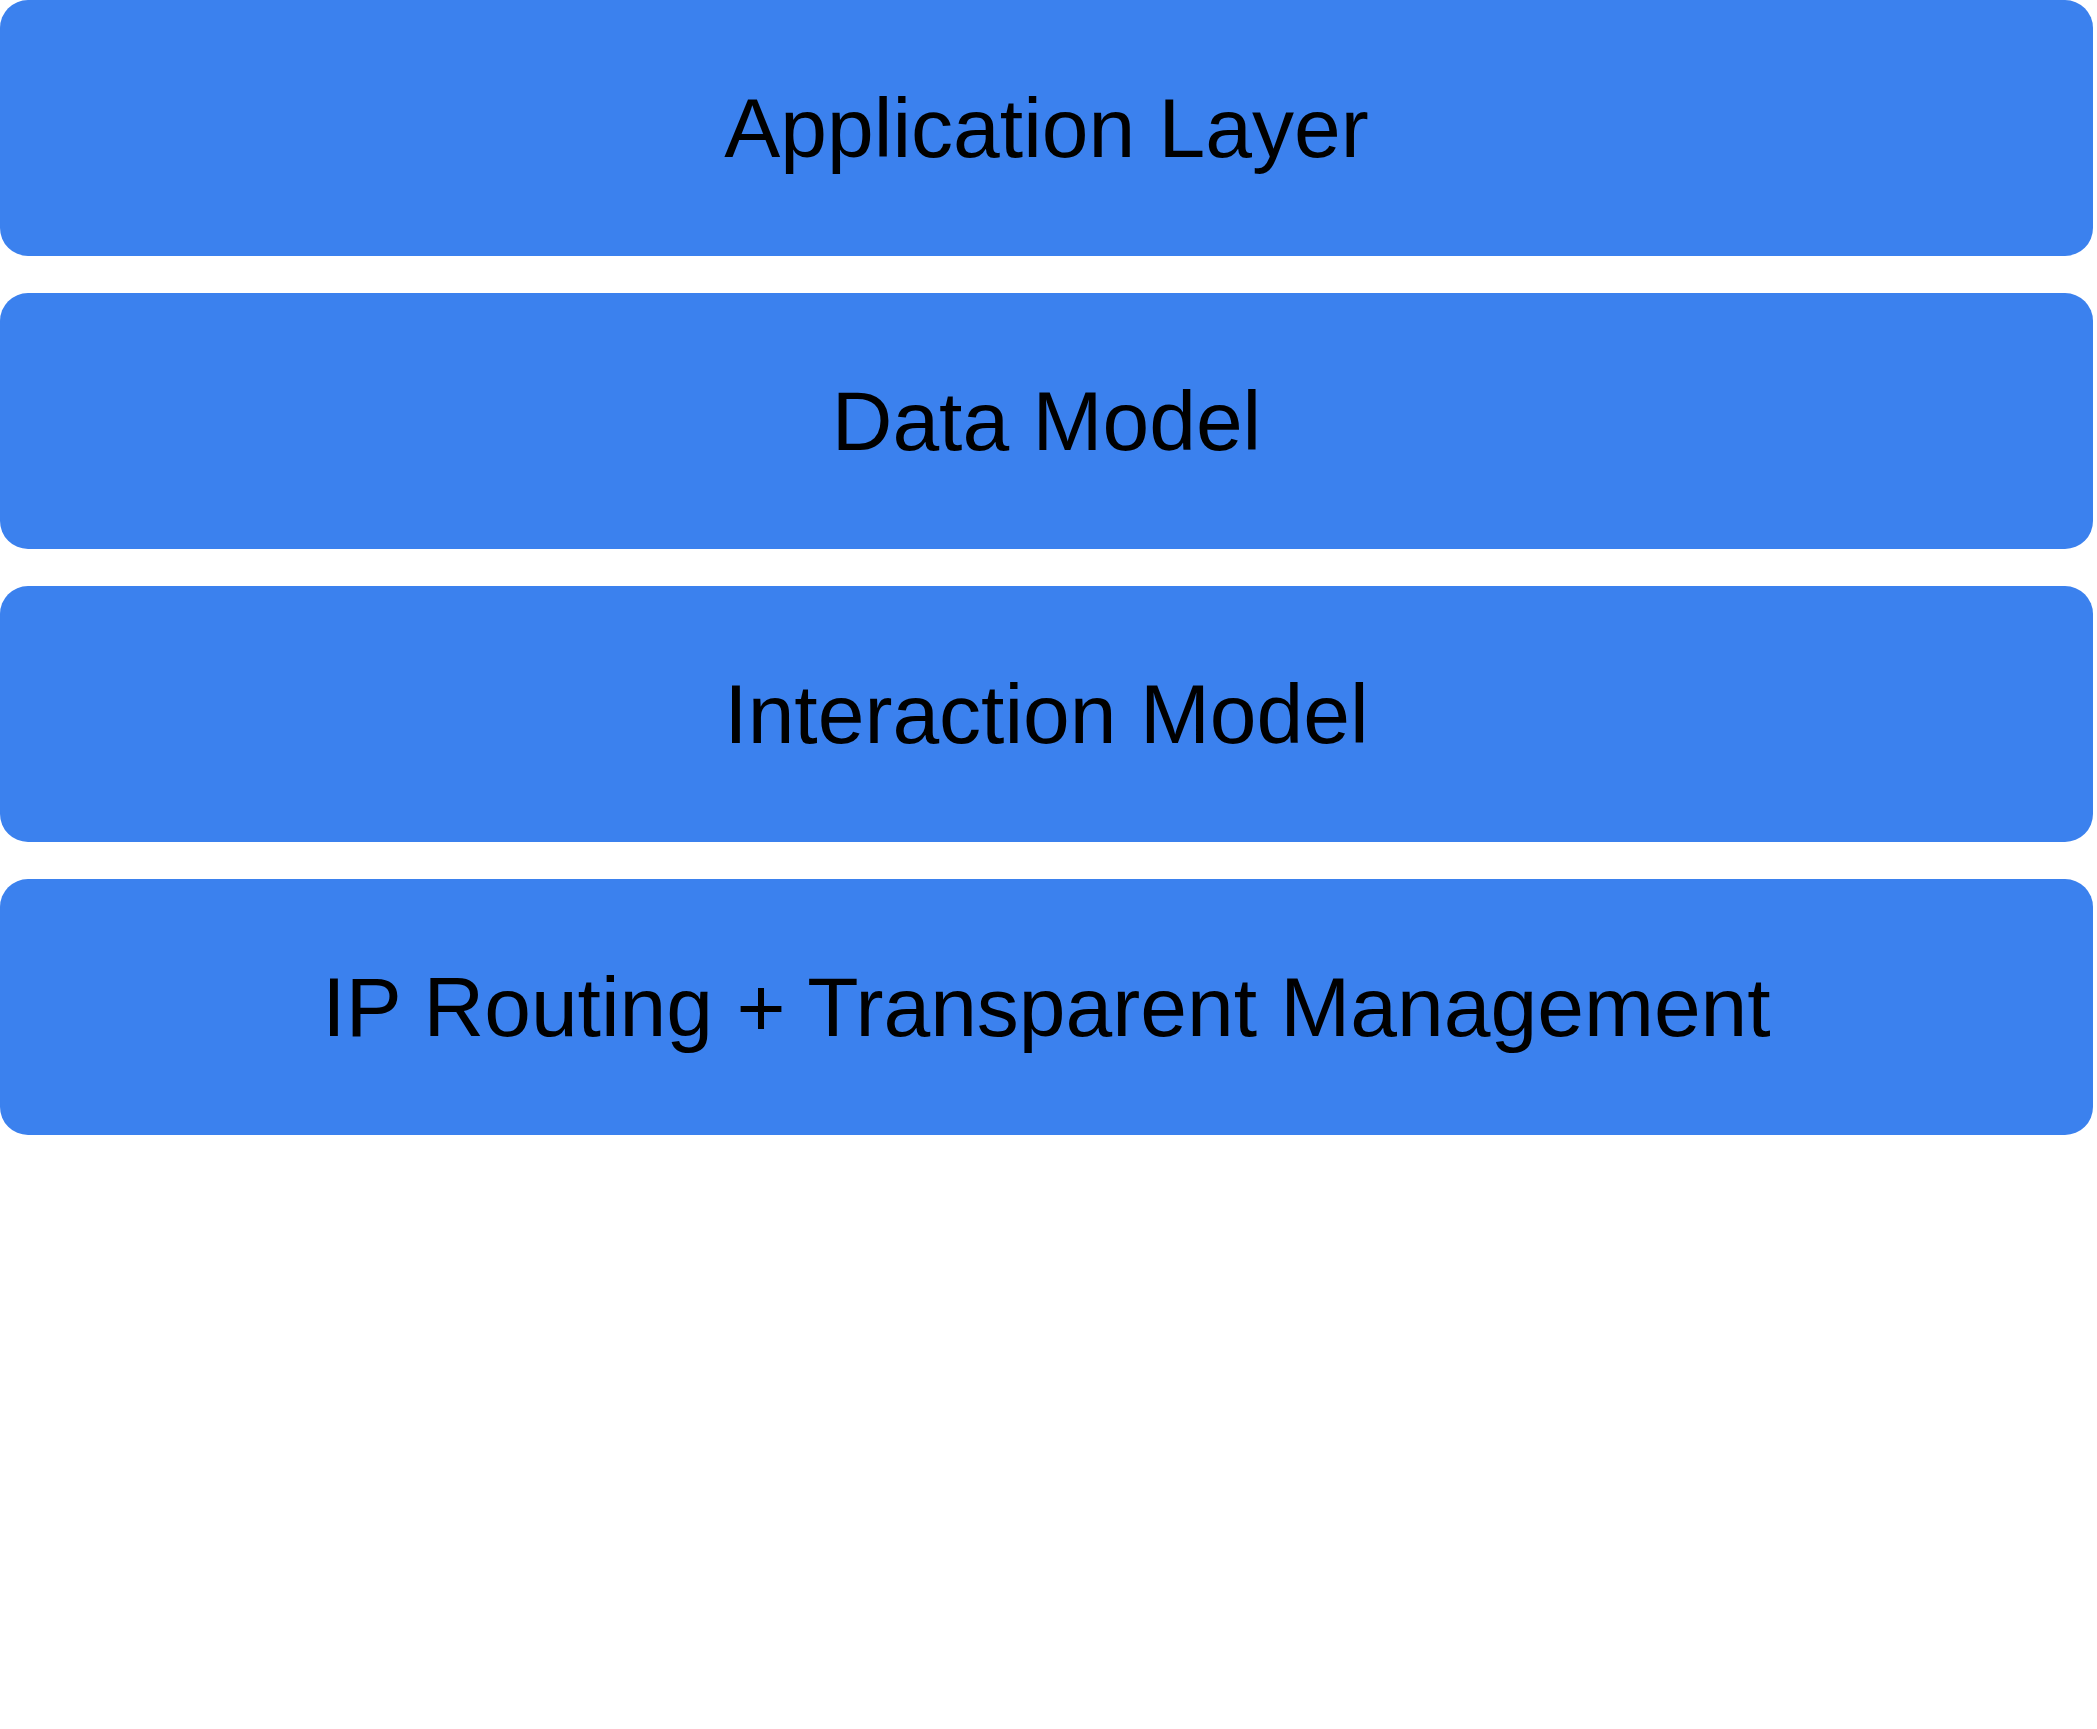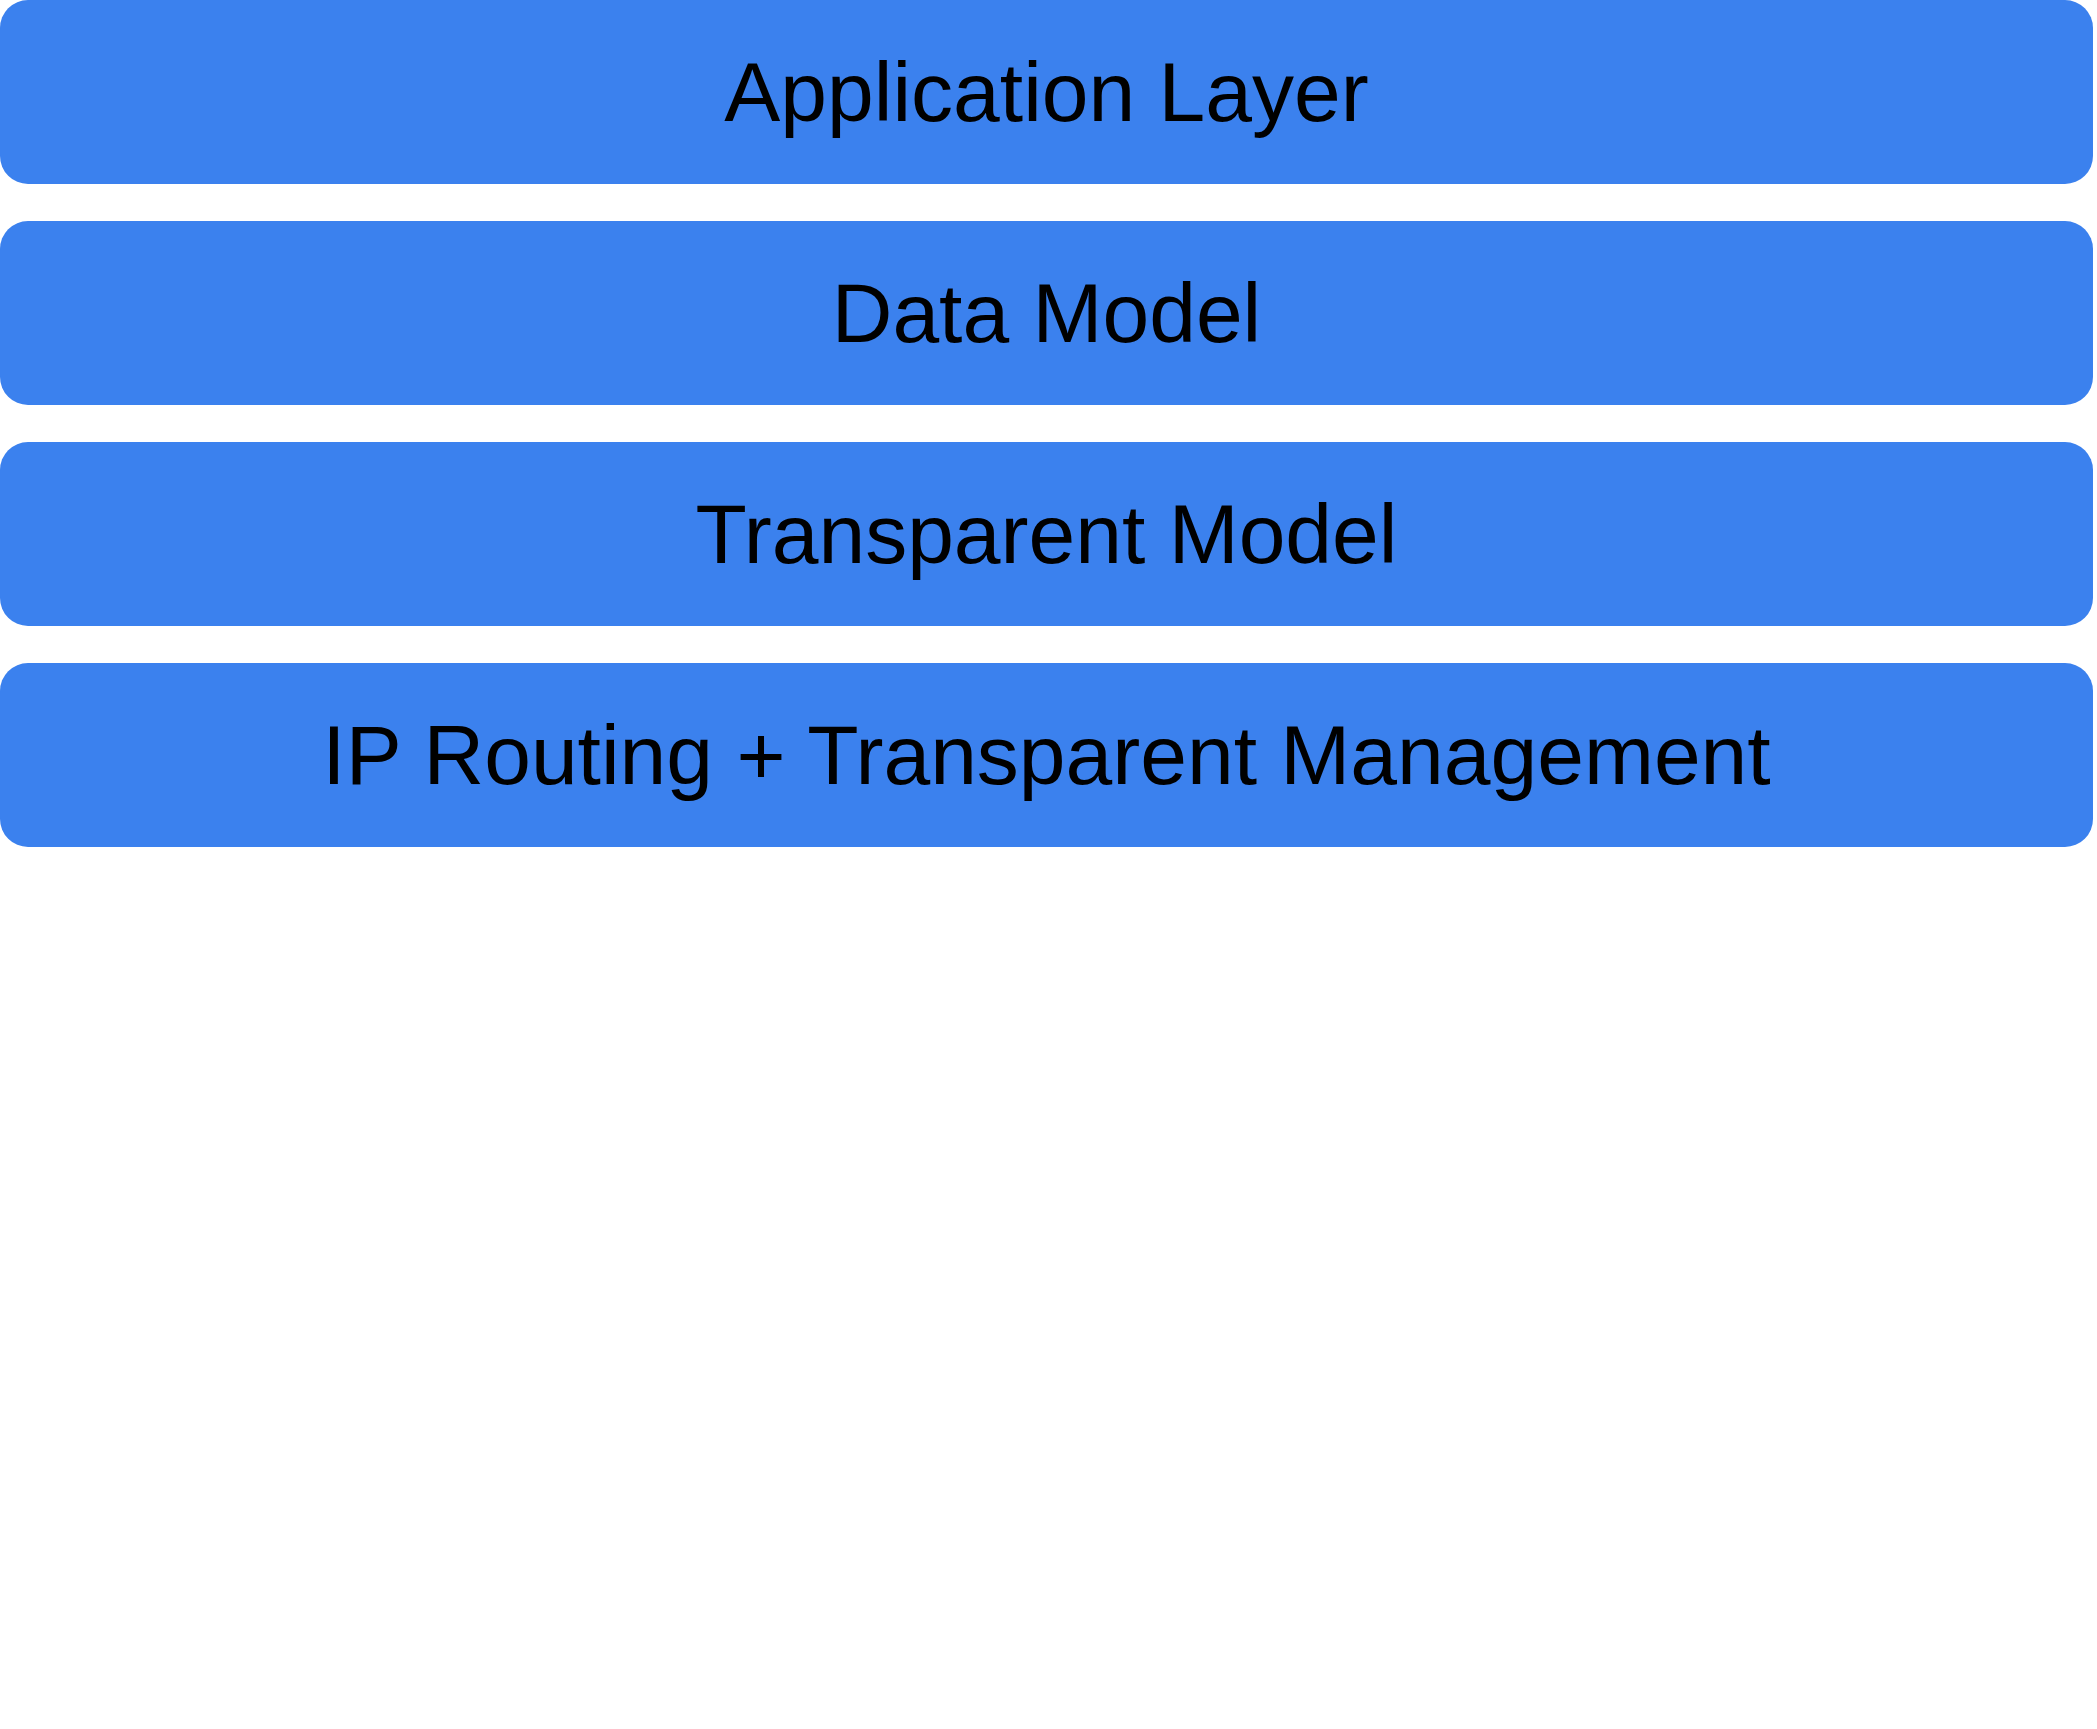--- a/index.html
+++ b/index.html
@@ -15,21 +15,21 @@
   }
   .stack {
     position: absolute;
     top: 0;
     left: 0;
     width: 2093px;
     display: flex;
     flex-direction: column;
   }
   .layer {
-    height: 184px;
+    height: 256px;
     margin-bottom: 37px;
     background: var(--block-fill, #3b81ee);
     border-radius: 28px;
     display: flex;
     align-items: center;
     justify-content: center;
     flex: none;
   }
   .layer:last-child {
     margin-bottom: 0;
@@ -46,19 +46,19 @@
 <body>
 
 <div class="stack">
   <div class="layer">
     <span class="layer-label">Application Layer</span>
   </div>
   <div class="layer">
     <span class="layer-label">Data Model</span>
   </div>
   <div class="layer">
-    <span class="layer-label">Transparent Model</span>
+    <span class="layer-label">Interaction Model</span>
   </div>
   <div class="layer">
     <span class="layer-label">IP Routing + Transparent Management</span>
   </div>
 </div>
 
 
 </body></html>

